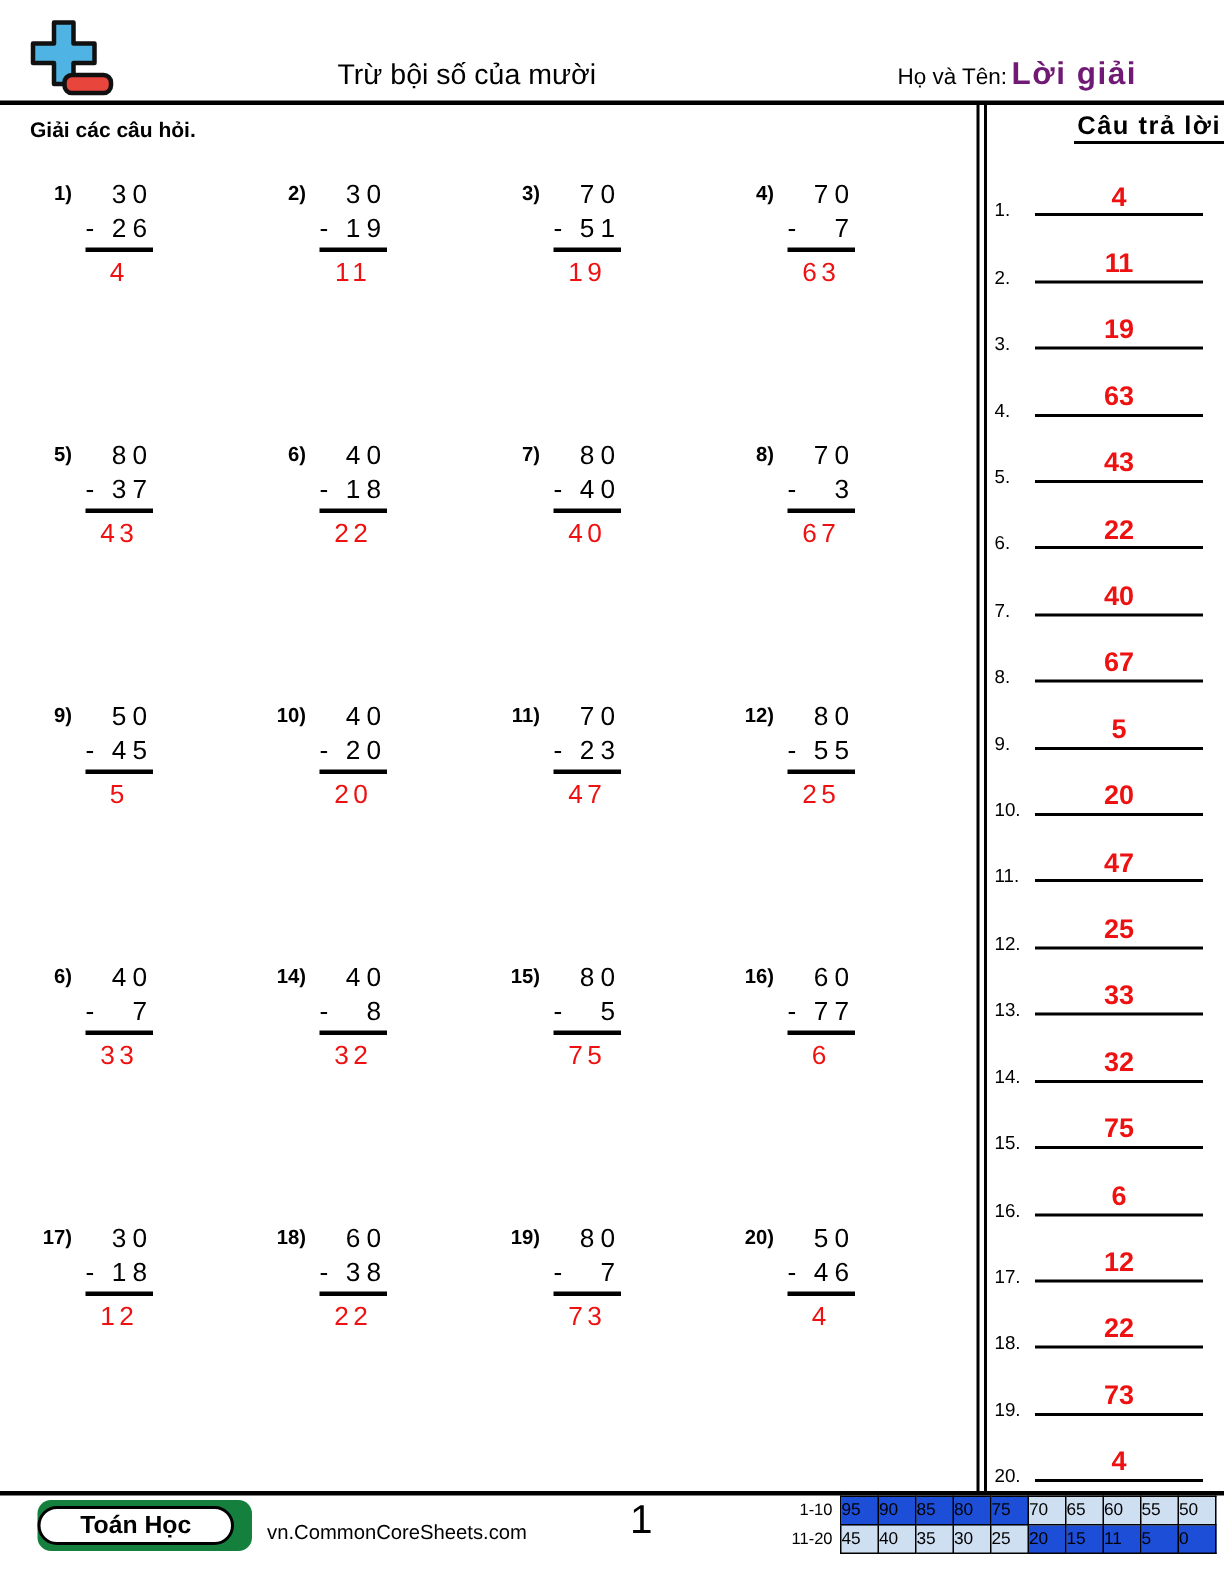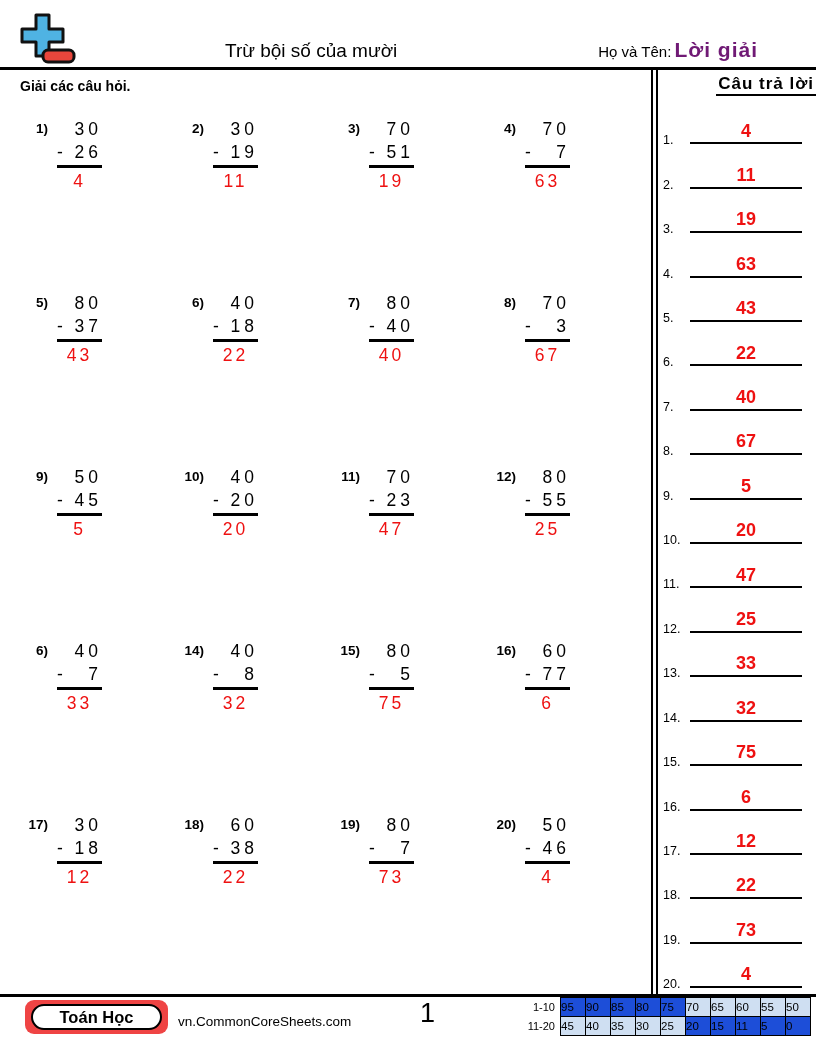--- a/index.html
+++ b/index.html
@@ -33,22 +33,22 @@
   .side { width:165px; border-left:7px double #000; display:flex; flex-direction:column; padding:4px 0 6px 0; }
   .side-title { text-align:right; font-size:17px; font-weight:700; height:26px; }
   .side-title span { border-bottom:2px solid #000; padding:0 2px 1px 2px; letter-spacing:1px; }
   .a-rows { flex:1; display:flex; flex-direction:column; }
   .a-row { flex:1; display:flex; align-items:flex-end; padding:0 14px 0 5px; }
   .a-num { width:24px; font-size:12.5px; position:relative; top:3px; flex:none; }
   .a-val { flex:1; margin-left:3px; text-align:center; color:#ee1111; font-weight:700; font-size:18px;
            border-bottom:2px solid #000; padding-bottom:2px; line-height:1.05; }
   
   .footer { position:relative; border-top:3px solid #000; height:59px; }
-  .brand-bar { position:absolute; left:25px; top:3px; width:143px; height:34px; background:#ef4444;
-               border-radius:9px; display:flex; align-items:center; justify-content:center; }
+  .brand-bar { position:absolute; left:25px; top:3px; width:143px; height:34px; background:#15803d;
+               border-radius:9px; display:flex; align-items:center; }
   .brand-pill { background:#fff; border:2.5px solid #000; border-radius:15px; width:131px; height:26px;
                 display:flex; align-items:center; justify-content:center; font-weight:700; font-size:16.5px; }
   .site { position:absolute; left:178px; top:17px; font-size:13.5px; }
   .page-num { position:absolute; left:420px; top:1px; font-size:27px; }
   .score { position:absolute; right:5px; top:0; border-collapse:collapse; font-size:11.5px; }
   .score td { height:19px; vertical-align:middle; }
   .sc-label { padding-right:5px; text-align:right; font-size:11px; width:38px; }
   .sc-cell { border:1.5px solid #000; width:25px; background:#1d4ed8; }
   .sc-cell.shaded { background:#cfdff2; }
 </style>

